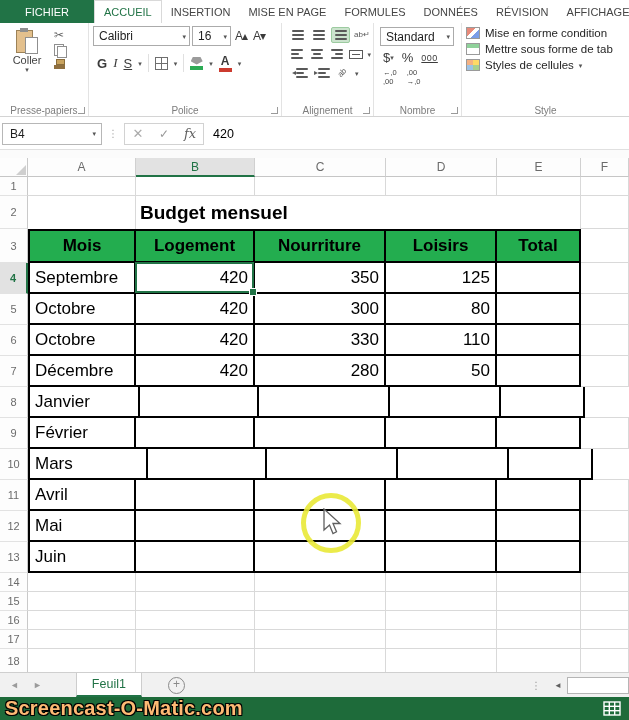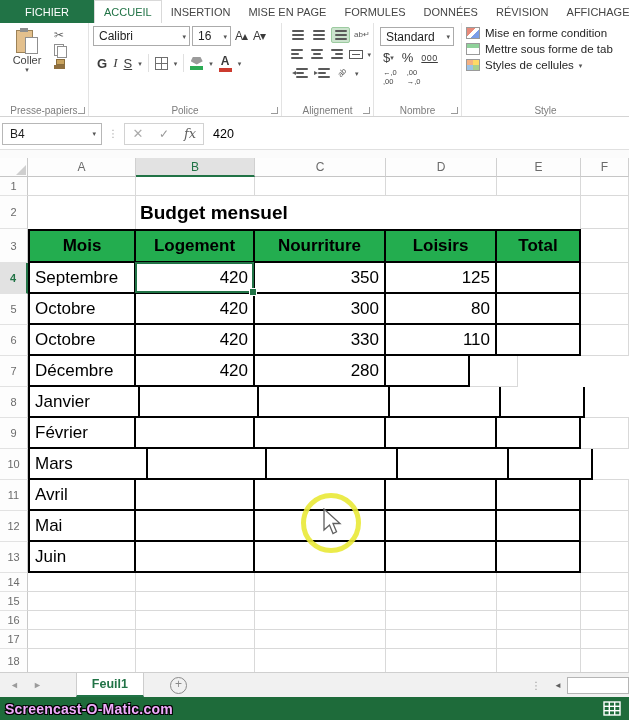--- a/index.html
+++ b/index.html
@@ -158,33 +158,33 @@
   .cursor{position:absolute;left:322px;top:508px;z-index:9;pointer-events:none;}
 
   
   .sheetbar{position:absolute;top:672px;left:0;width:629px;height:25px;background:#f1f1f1;
             border-top:1px solid #cfcfcf;display:flex;align-items:stretch;box-sizing:border-box;
             font-size:12px;z-index:4;}
   .navarrows{display:flex;align-items:center;gap:14px;padding:0 12px 0 10px;color:#9b9b9b;font-size:9px;}
   .sheettab{display:flex;align-items:center;padding:0 15px;background:#fff;
             border-left:1px solid #cdcdcd;border-right:1px solid #cdcdcd;
             border-bottom:2px solid #217346;box-sizing:border-box;
-            color:#217346;font-weight:bold;font-size:12.5px;margin-left:22px;text-align:right;}
+            color:#217346;font-weight:normal;font-size:12.5px;margin-left:22px;text-align:right;}
   .addsheet{width:15px;height:15px;border:1px solid #8a8a8a;border-radius:50%;color:#8a8a8a;
             font-size:12px;line-height:13px;text-align:center;align-self:center;margin-left:26px;}
   .sbright{margin-left:auto;display:flex;align-items:center;}
   .sbdots{color:#9a9a9a;font-size:10px;margin-right:8px;}
   .hsb-arrow{width:18px;height:18px;display:flex;align-items:center;justify-content:center;
              color:#5f5f5f;font-size:8px;}
   .hsb-track{width:62px;height:17px;background:#fff;border:1px solid #b5b5b5;box-sizing:border-box;}
 
   
   .wmbar{position:absolute;top:697px;left:0;width:629px;height:23px;background:#1e6b3a;
          display:flex;align-items:center;z-index:10;}
-  .wmtext{color:#f0abfc;font-weight:bold;font-size:14px;padding-left:5px;letter-spacing:.2px;
+  .wmtext{color:#fdba74;font-weight:bold;font-size:20px;padding-left:5px;letter-spacing:.2px;
           text-shadow:-1px -1px 0 #000,1px -1px 0 #000,-1px 1px 0 #000,1px 1px 0 #000;}
   .wmgrid{margin-left:auto;margin-right:8px;}
 </style>
 </head>
 <body>
 
 <div class="app">
 
   <div class="tabbar">
     <div class="tab file">FICHIER</div>
@@ -462,20 +462,21 @@
           <div class="cell tb num" style="width: 131px;">330</div>
           <div class="cell tb num" style="width: 111px;">110</div>
           <div class="cell tb num" style="width: 84px;"></div>
           <div class="cell" style="width: 48px;"></div>
         </div>
         <div class="grow" style="height: 31px;">
           <div class="rh">7</div>
           <div class="cell tb tbl mon" style="width: 108px;">Décembre</div>
           <div class="cell tb num" style="width: 119px;">420</div>
           <div class="cell tb num" style="width: 131px;">280</div>
+          <div class="cell tb num" style="width: 111px;">50</div>
           <div class="cell tb num" style="width: 84px;"></div>
           <div class="cell" style="width: 48px;"></div>
         </div>
         <div class="grow" style="height: 31px;">
           <div class="rh">8</div>
           <div class="cell tb tbl mon" style="width: 112px;">Janvier</div>
           <div class="cell tb num" style="width: 119px;"></div>
           <div class="cell tb num" style="width: 131px;"></div>
           <div class="cell tb num" style="width: 111px;"></div>
           <div class="cell tb num" style="width: 84px;"></div>

